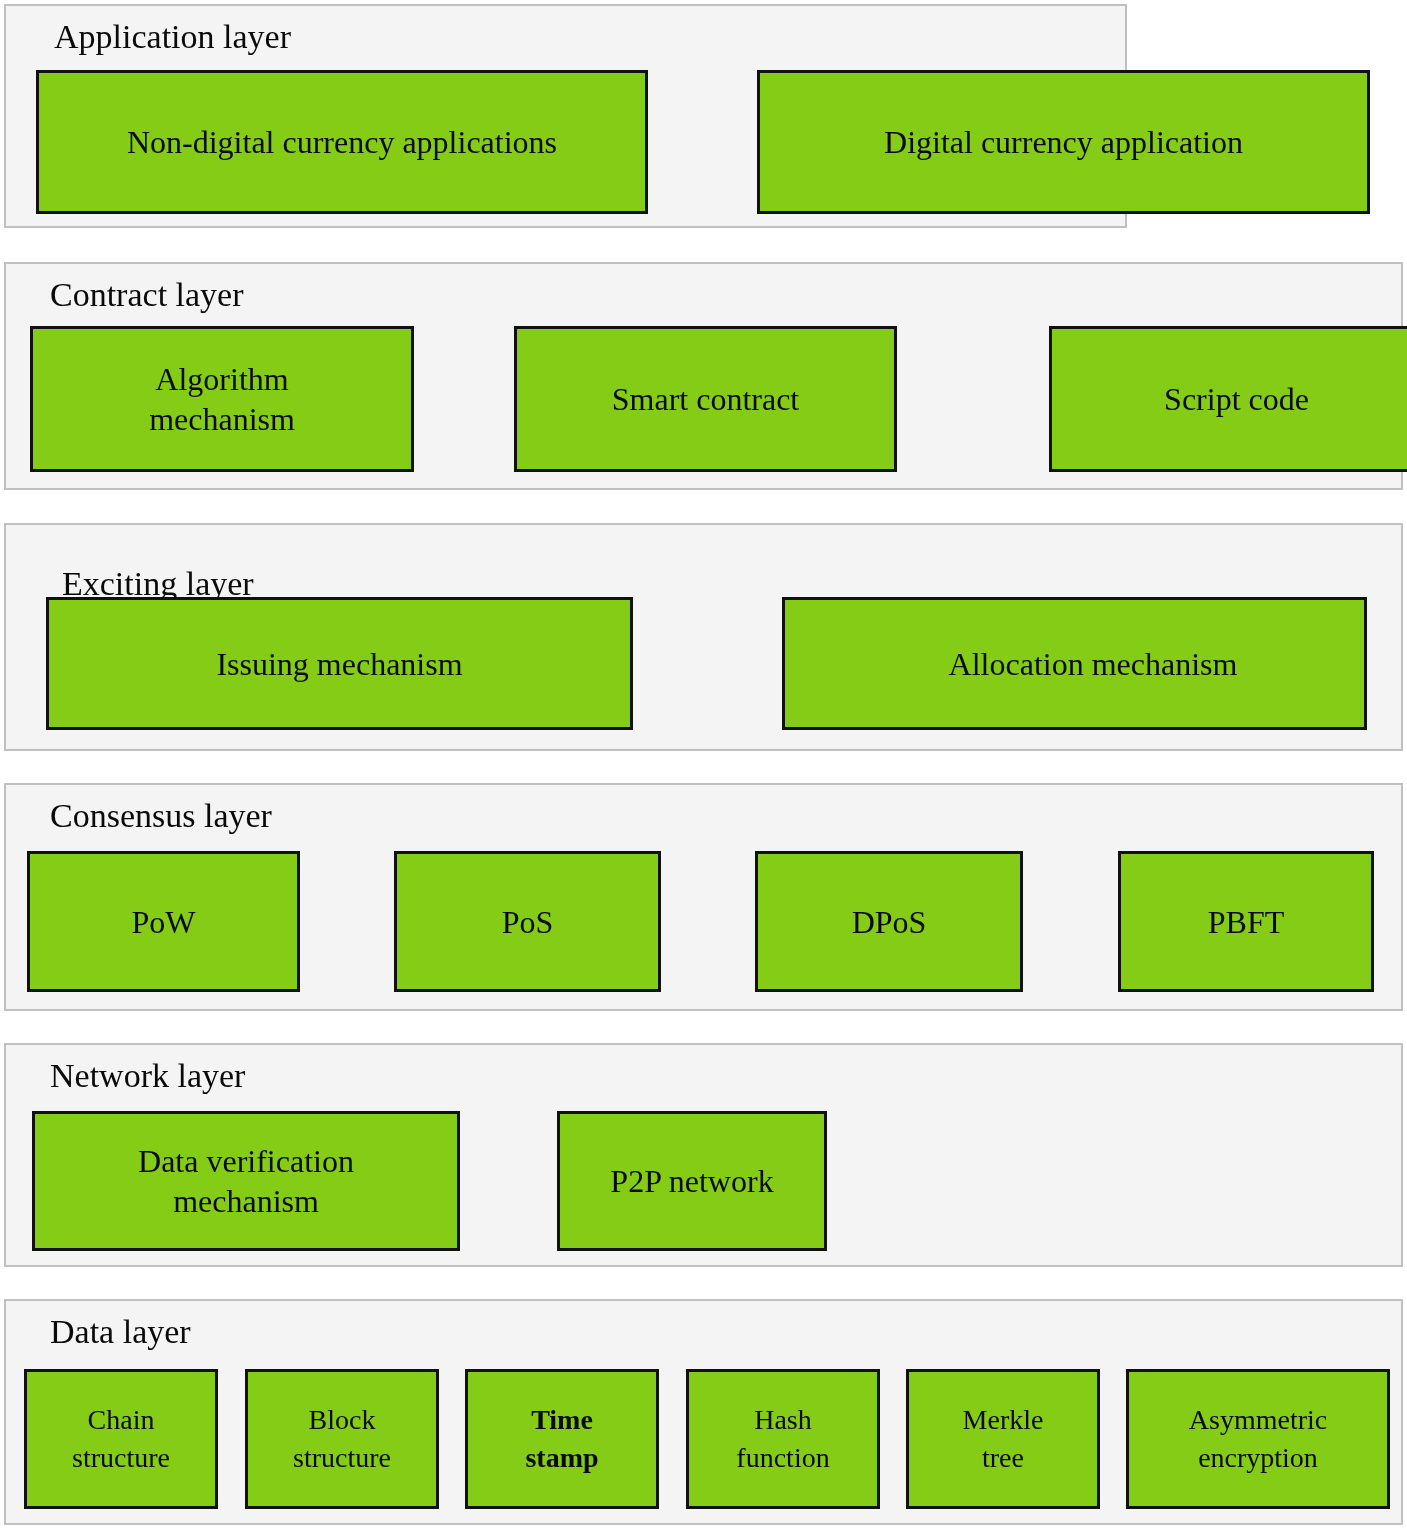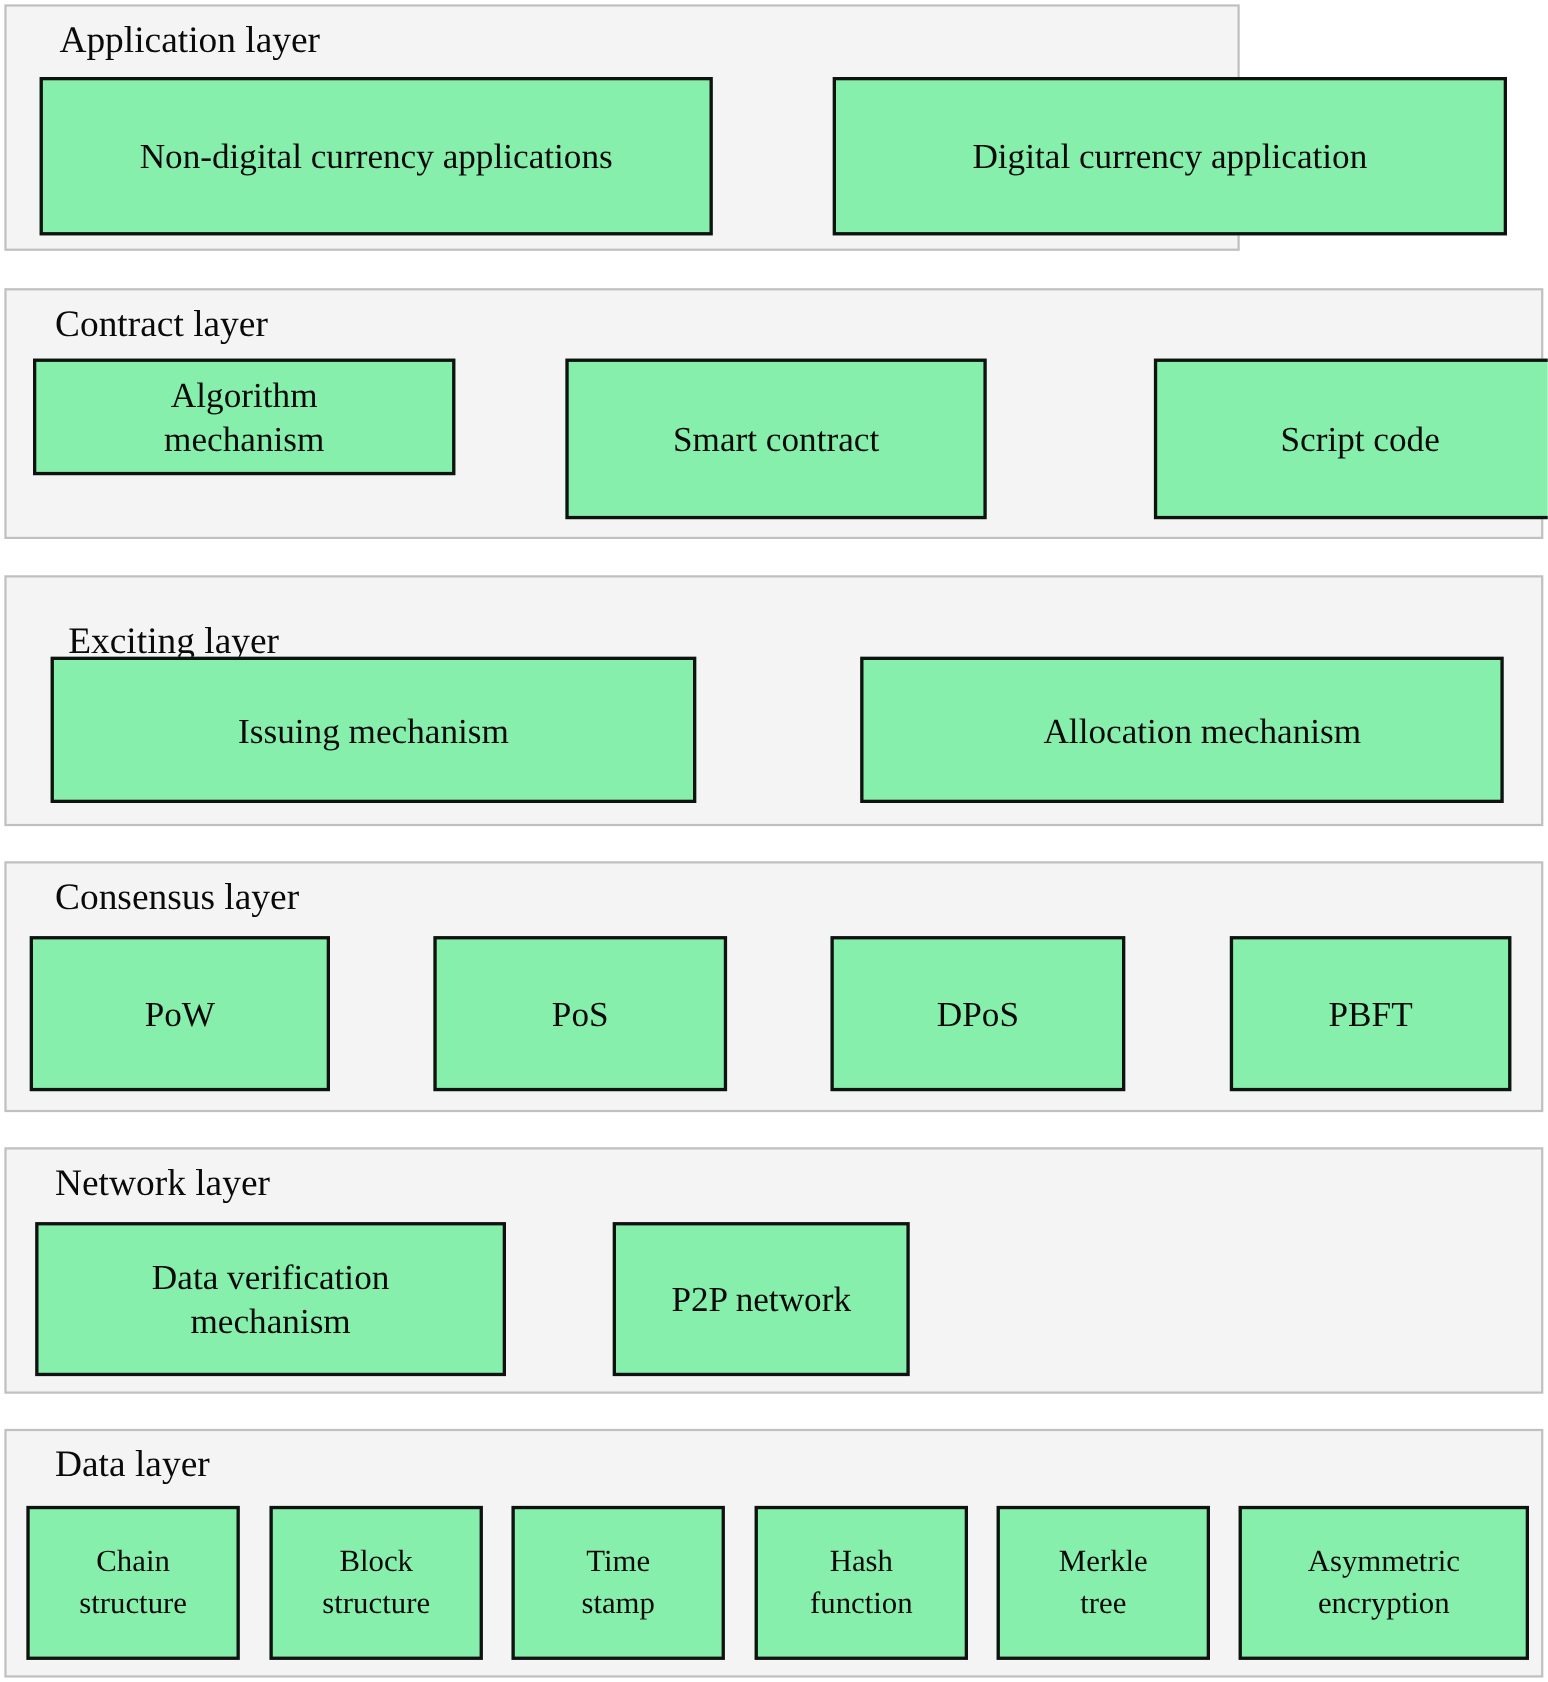--- a/index.html
+++ b/index.html
@@ -30,21 +30,21 @@
   .layer-title {
     position: absolute;
     font-size: 34px;
     line-height: 38px;
     color: #0a0a0a;
     white-space: nowrap;
     font-family: "Liberation Serif", "DejaVu Serif", serif;
   }
   .node {
     position: absolute;
-    background: #86efac;
+    background: #84cc16;
     border: 3px solid #111111;
     box-sizing: border-box;
     display: flex;
     align-items: center;
     justify-content: center;
     text-align: center;
   }
   .node-label {
     font-size: 32px;
     line-height: 40px;
@@ -67,21 +67,21 @@
     <div class="node" style="left:30px; top:64px; width:612px; height:144px;">
       <span class="node-label">Non-digital currency applications</span>
     </div>
     <div class="node" style="left:751px; top:64px; width:613px; height:144px;">
       <span class="node-label">Digital currency application</span>
     </div>
   </div>
 
   <div class="layer" style="left:4px; top:262px; width:1399px; height:228px;">
     <div class="layer-title" style="left:44px; top:12px;">Contract layer</div>
-    <div class="node" style="left:24px; top:62px; width:384px; height:106px;">
+    <div class="node" style="left:24px; top:62px; width:384px; height:146px;">
       <span class="node-label" style="max-width:230px;">Algorithm mechanism</span>
     </div>
     <div class="node" style="left:508px; top:62px; width:383px; height:146px;">
       <span class="node-label">Smart contract</span>
     </div>
     <div class="node" style="left:1043px; top:62px; width:375px; height:146px;">
       <span class="node-label">Script code</span>
     </div>
   </div>
 
@@ -123,21 +123,21 @@
 
   <div class="layer" style="left:4px; top:1299px; width:1399px; height:226px;">
     <div class="layer-title" style="left:44px; top:12px;">Data layer</div>
     <div class="node" style="left:18px; top:68px; width:194px; height:140px;">
       <span class="node-label small" style="max-width:130px;">Chain structure</span>
     </div>
     <div class="node" style="left:239px; top:68px; width:194px; height:140px;">
       <span class="node-label small" style="max-width:130px;">Block structure</span>
     </div>
     <div class="node" style="left:459px; top:68px; width:194px; height:140px;">
-      <span class="node-label small" style="max-width:110px;">Time stamp</span>
+      <span class="node-label small" style="max-width:110px;font-weight:bold;">Time stamp</span>
     </div>
     <div class="node" style="left:680px; top:68px; width:194px; height:140px;">
       <span class="node-label small" style="max-width:130px;">Hash function</span>
     </div>
     <div class="node" style="left:900px; top:68px; width:194px; height:140px;">
       <span class="node-label small" style="max-width:120px;">Merkle tree</span>
     </div>
     <div class="node" style="left:1120px; top:68px; width:264px; height:140px;">
       <span class="node-label small" style="max-width:200px;">Asymmetric encryption</span>
     </div>

